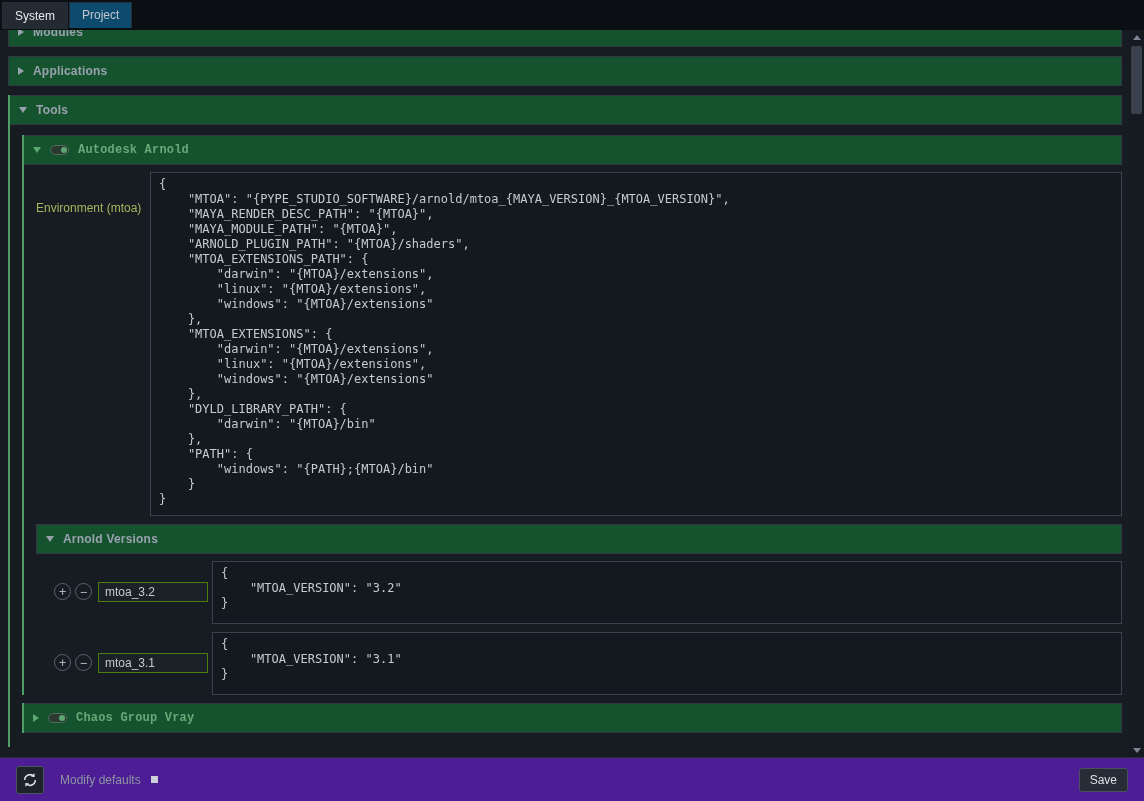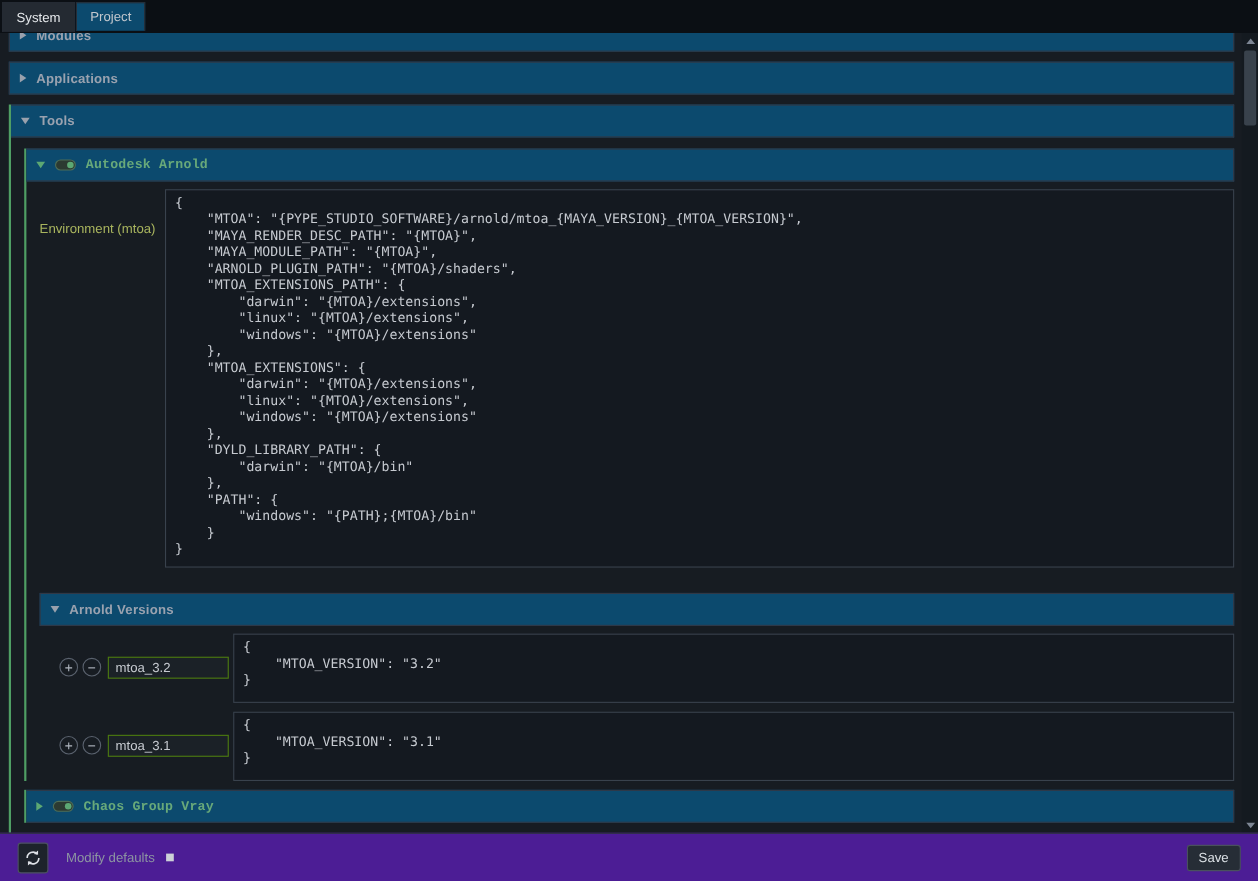--- a/index.html
+++ b/index.html
@@ -20,21 +20,21 @@
   }
   .tab.active { background:#242a32; color:#e6e9ec; padding-top:6px; }
 
   
   .main { flex:1; display:flex; overflow:hidden; }
   .scroll-area { flex:1; overflow:hidden; padding:0 7px 0 8px; }
 
   .section { margin-bottom:9px; }
   .section.first { margin-top:-13px; }
   .sec-header {
-    height:30px; background:#0c4a6e; border:1px solid #313845;
+    height:30px; background:#14532d; border:1px solid #313845;
     display:flex; align-items:center; gap:9px; padding:0 9px; cursor:default;
   }
   .sec-label { font-weight:bold; font-size:12px; color:#9aa2af; letter-spacing:.2px; }
   .sec-label.green { color:#68a97a;font-family:Liberation Mono, monospace; }
 
   .section.expanded { border-left:2px solid #4f9e64; }
   .section.expanded > .sec-header { border-left:none; }
   .sec-body { padding:10px 0 6px 12px; }
 
   .subsection { border-left:2px solid #4f9e64; margin-bottom:8px; }
@@ -62,21 +62,21 @@
   .env-row { display:flex; align-items:flex-start; }
   .env-label { width:114px; flex:none; padding-top:6px; color:#a9b55e; font-size:12px;margin-top:23px; }
   .code-area {
     display:block; flex:1; background:#141920; border:1px solid #39424d; color:#c6cad0;
     font-family:"DejaVu Sans Mono", monospace; font-size:12px; line-height:15px;
     padding:4px 8px; resize:none; outline:none; white-space:pre; overflow:hidden;
   }
   .env-area { height:344px; }
 
   
-  .versions { margin-top:23px; }
+  .versions { margin-top:8px; }
   .versions-body { padding:7px 0 0 18px; }
   .version-row { display:flex; align-items:flex-start; margin-bottom:8px; }
   .round-btn {
     width:17px; height:17px; border-radius:50%; border:1px solid #5a626e; background:transparent;
     color:#aeb4bd; font-size:12px; line-height:14px; text-align:center; padding:0;
     margin-right:4px; margin-top:22px; cursor:default; font-family:"DejaVu Sans Mono", monospace;
   }
   .key-input {
     width:110px; height:20px; background:#1b2127; border:1px solid #4d7c0f; color:#c6cad0;
     font-size:12px; padding:2px 6px; margin:21px 4px 0 2px; outline:none;

